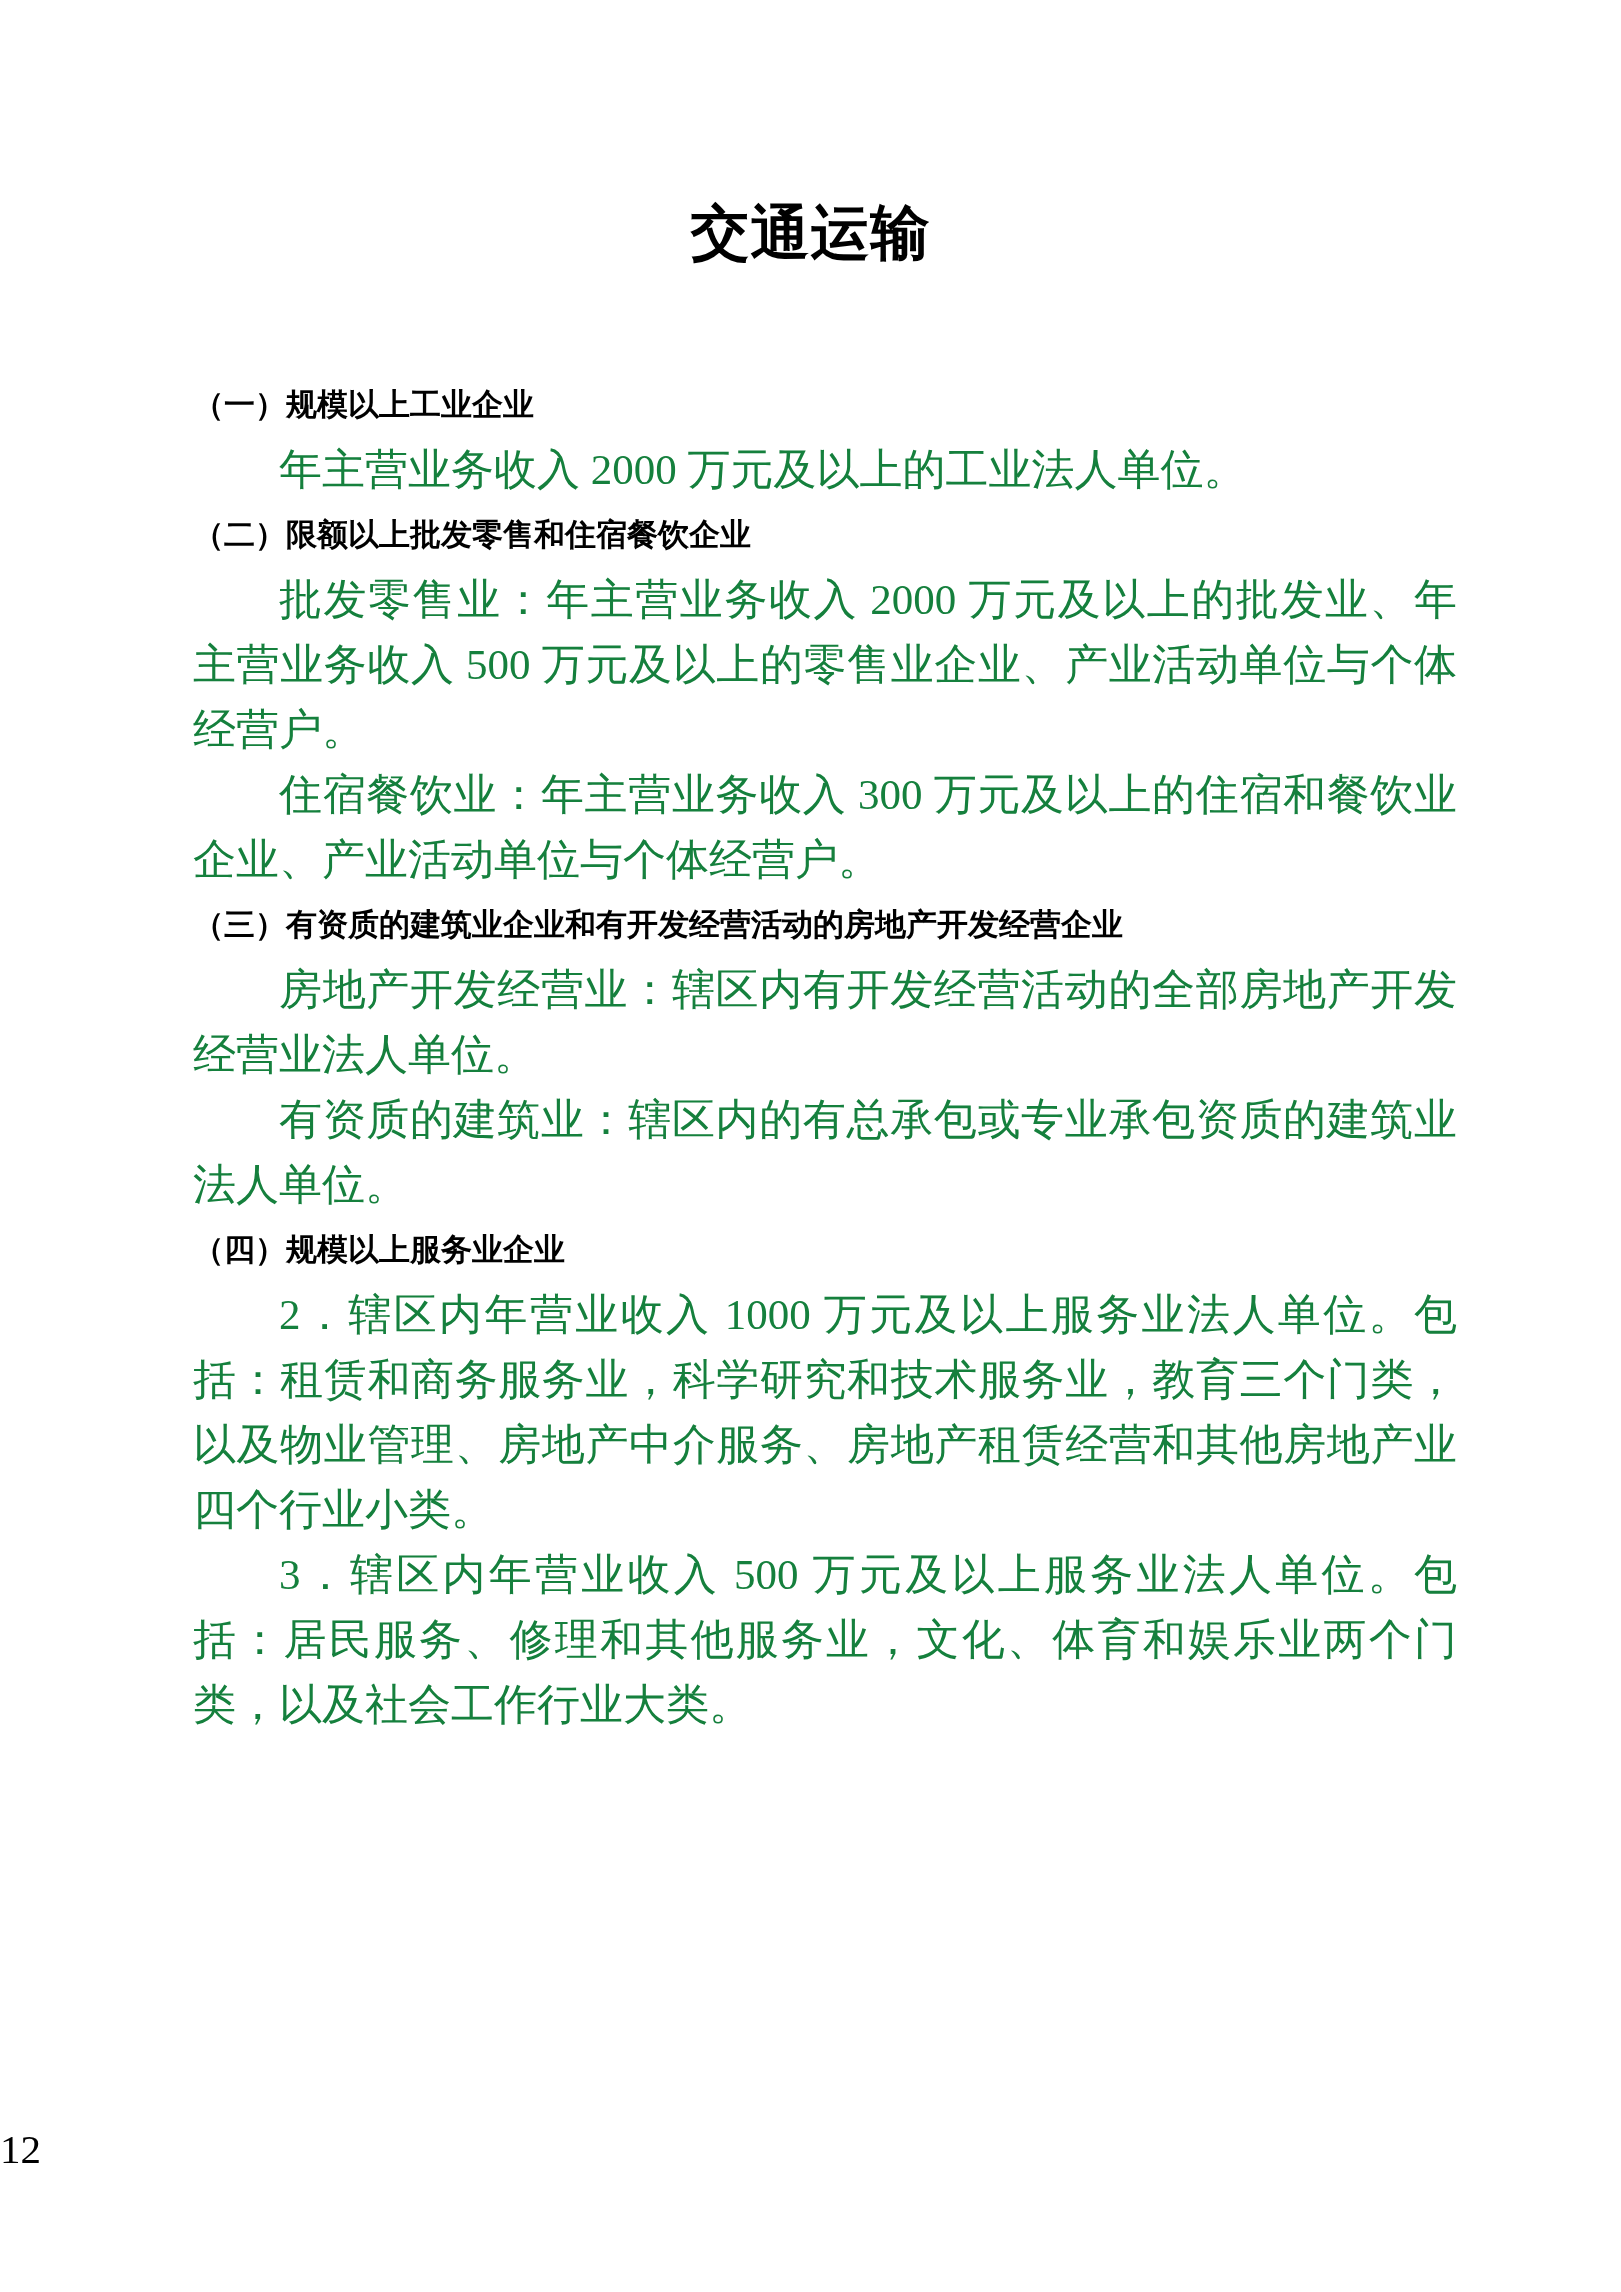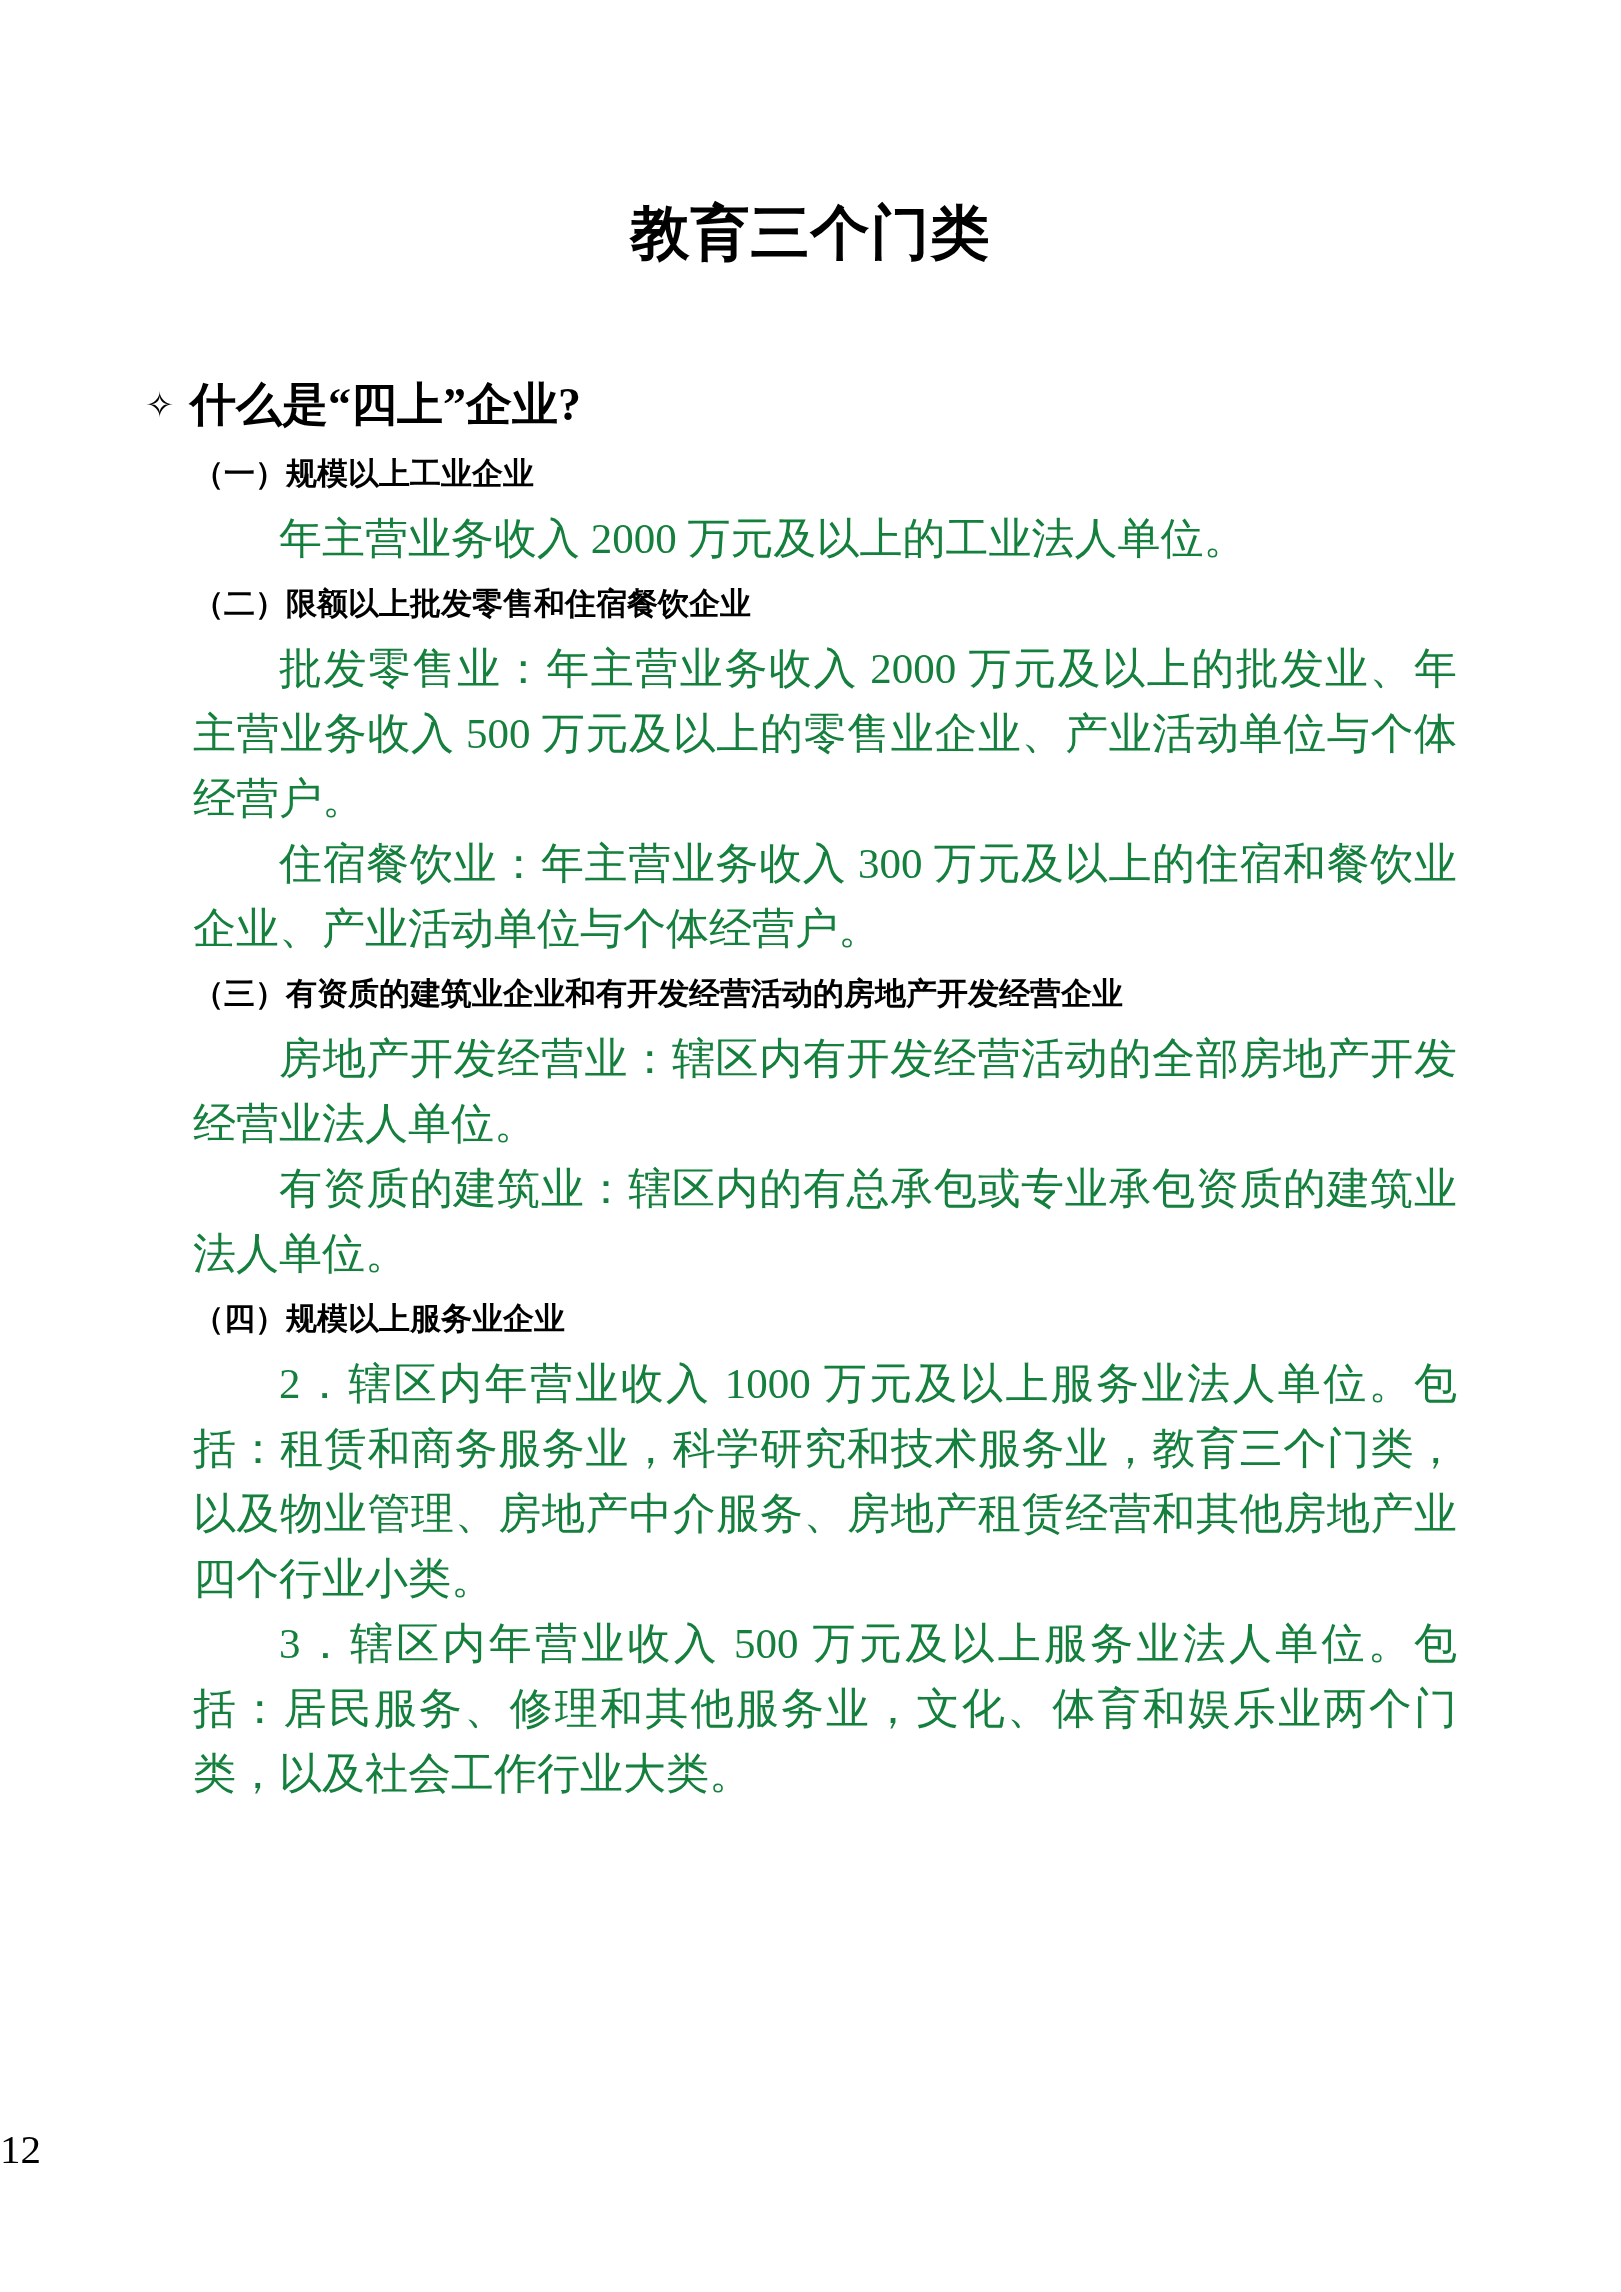--- a/index.html
+++ b/index.html
@@ -80,27 +80,24 @@
     font-size: 41px;
     line-height: 49px;
     color: #000;
   }
 </style>
 </head>
 <body>
 
 <div class="page">
 
-  <div class="doc-title">教育三个门类</div>
+  <div class="doc-title">交通运输</div>
 
   <div class="content">
 
-    <div class="h1">
-      <span class="bullet">✧</span><span>什么是“四上”企业?</span>
-    </div>
 
     <div class="h2">（一）规模以上工业企业</div>
 
     <p class="body">年主营业务收入 2000 万元及以上的工业法人单位。</p>
 
     <div class="h2">（二）限额以上批发零售和住宿餐饮企业</div>
 
     <p class="body">批发零售业：年主营业务收入 2000 万元及以上的批发业、年主营业务收入 500 万元及以上的零售业企业、产业活动单位与个体经营户。</p>
 
     <p class="body">住宿餐饮业：年主营业务收入 300 万元及以上的住宿和餐饮业企业、产业活动单位与个体经营户。</p>

